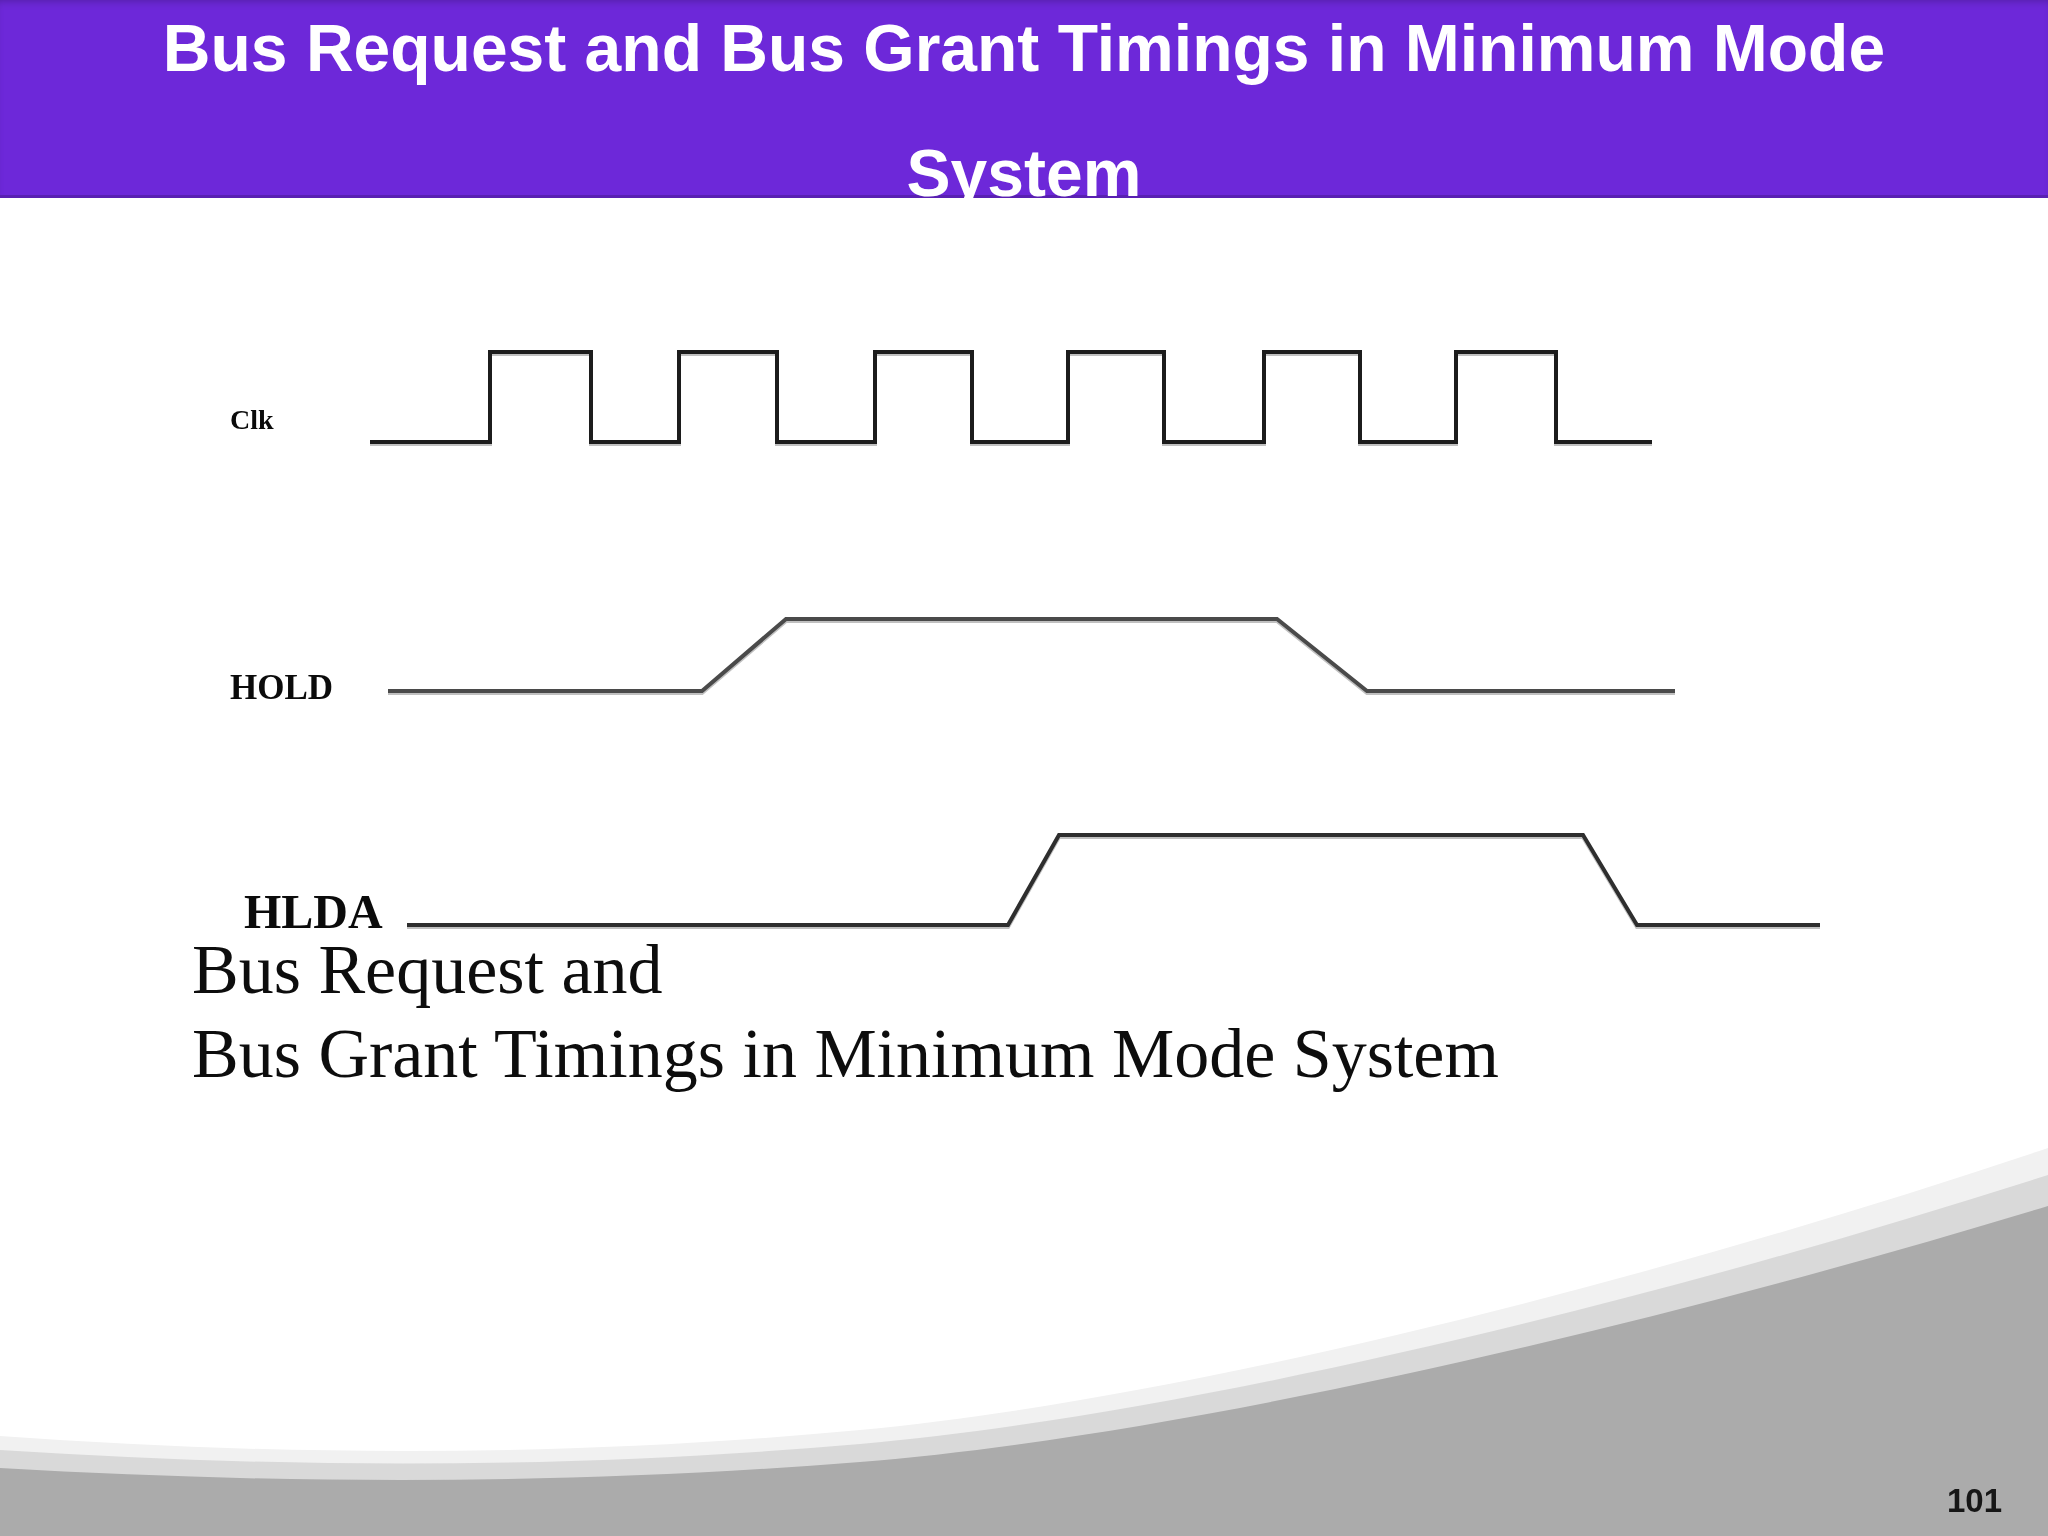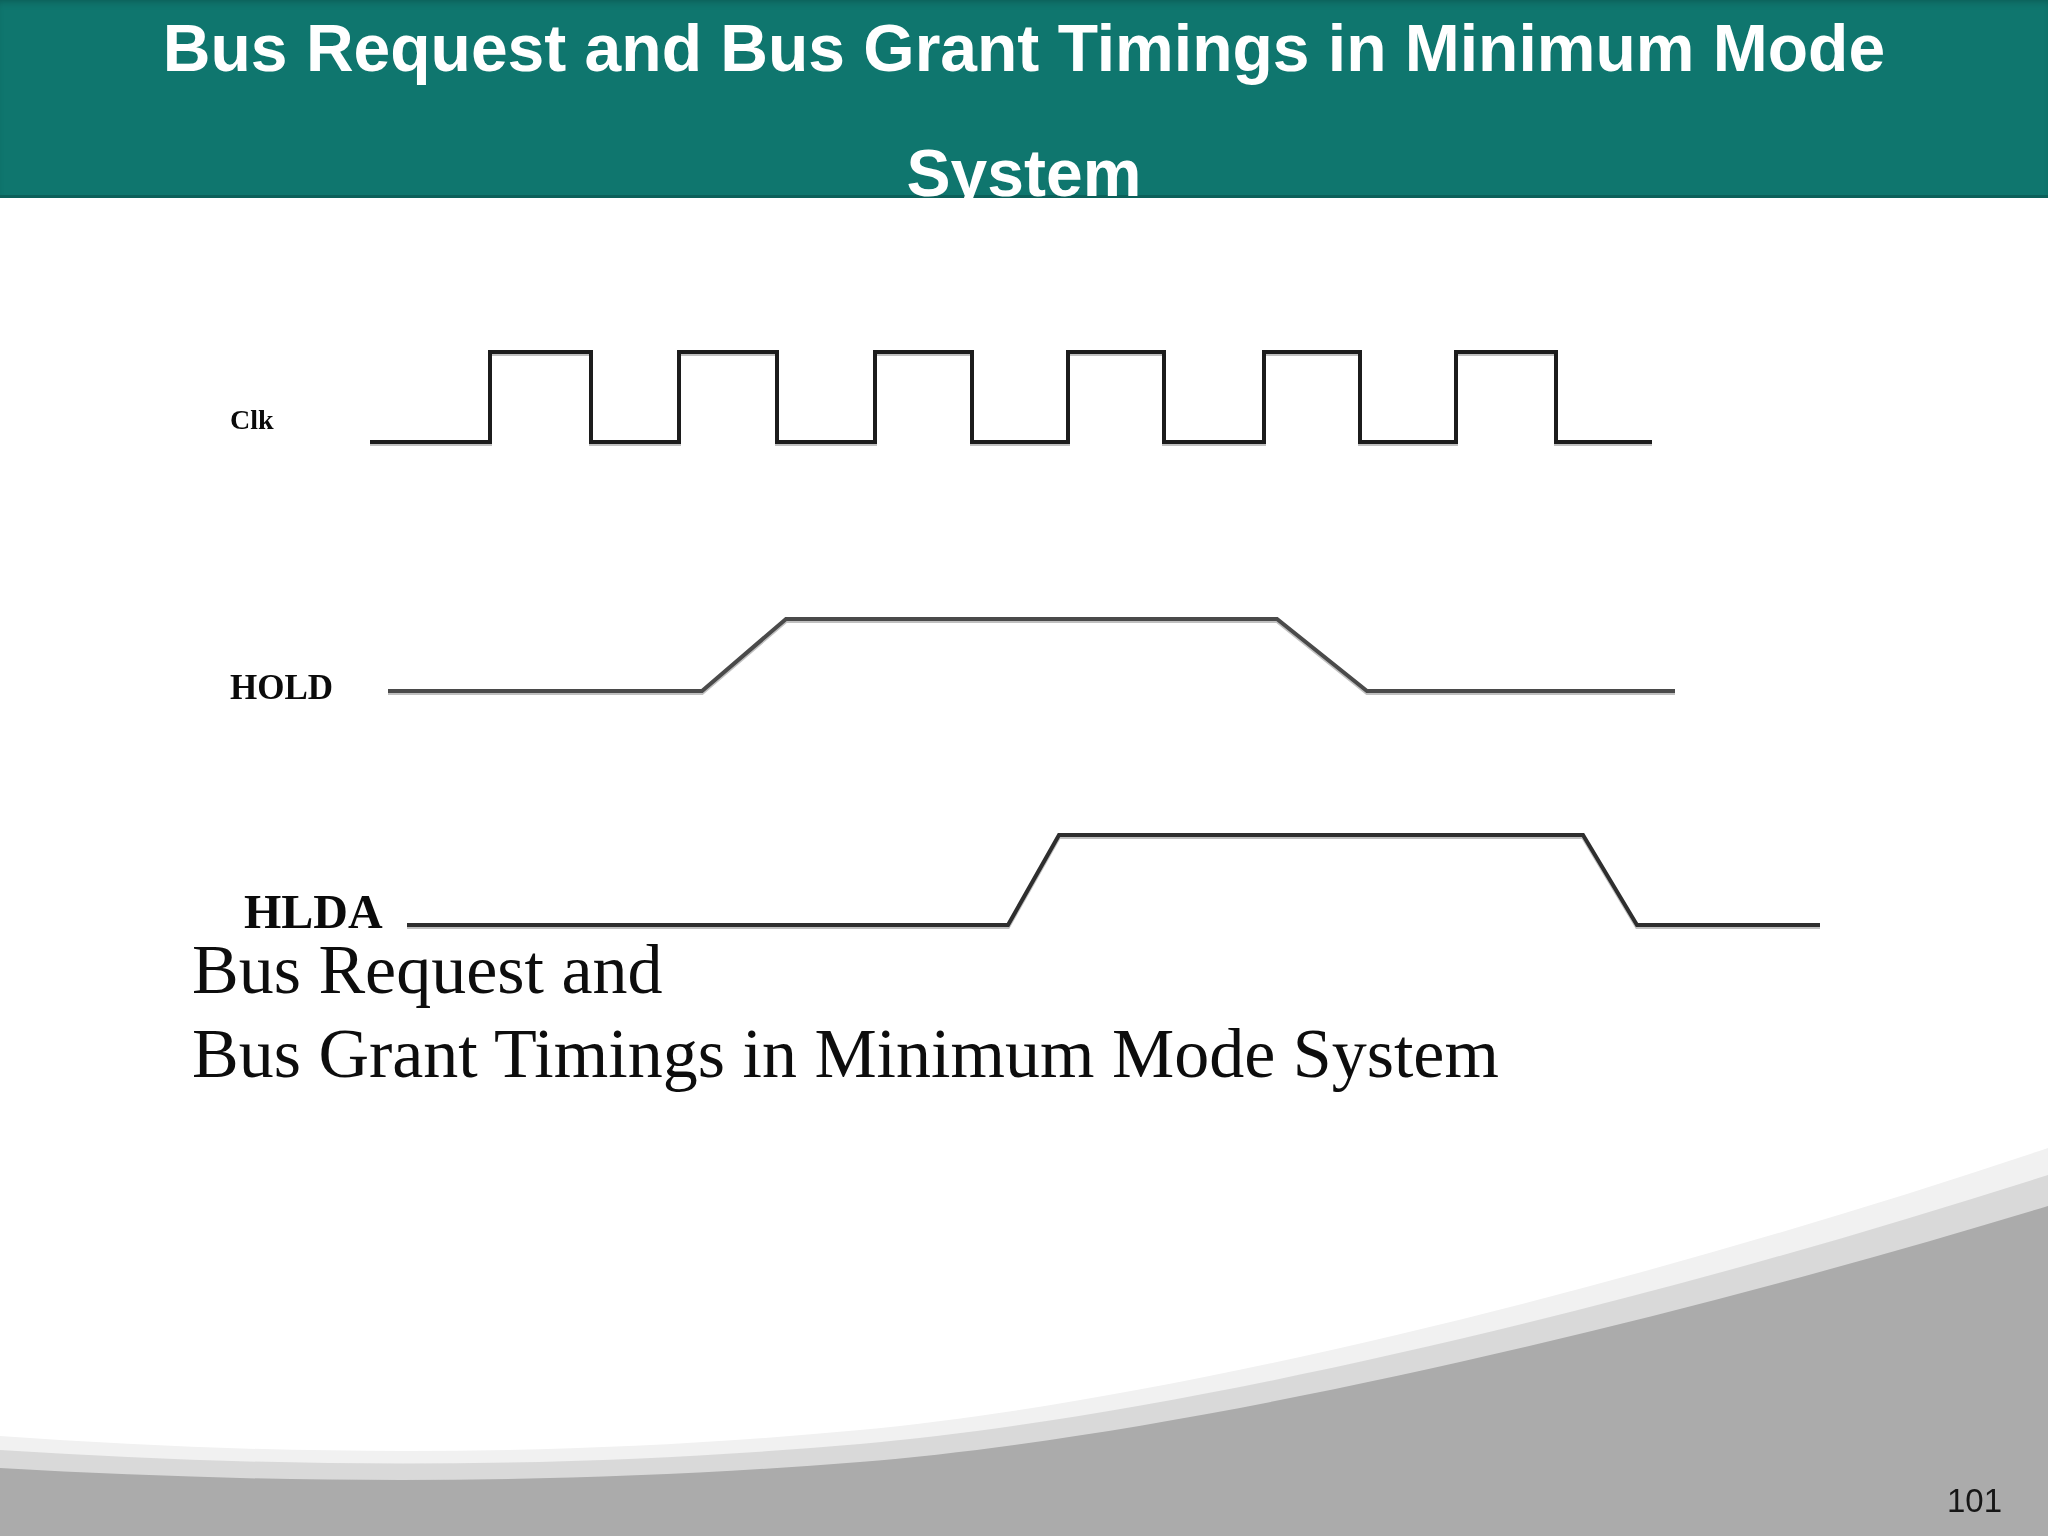--- a/index.html
+++ b/index.html
@@ -48,31 +48,31 @@
     font-family:"Liberation Serif", serif;
     font-size:70px;
     line-height:84px;
     color:#0d0d0d;
   }
   
   .swoosh-svg{position:absolute;left:0;bottom:0;}
   .page-number{
     position:absolute;
     right:46px;top:1482px;
-    font-weight:400;
+    font-weight:700;
     font-size:33px;
     color:#161616;
   }
 </style>
 </head>
 <body>
 
 <div class="slide">
 
-  <header class="title-bar" style="background: #0f766e; gap: 36px;">
+  <header class="title-bar" style="background: #6d28d9; gap: 36px;">
     <div class="title-line" style="color: rgb(255, 255, 255);">Bus Request and Bus Grant Timings in Minimum Mode</div>
     <div class="title-line" style="color: rgb(255, 255, 255);">System</div>
   </header>
 
   <div class="sig-label lbl-clk">Clk</div>
   <div class="sig-label lbl-hold">HOLD</div>
   <div class="sig-label lbl-hlda">HLDA</div>
 
   <svg class="wave-svg" width="2048" height="1100" viewBox="0 0 2048 1100" id="wave-svg">
       <polyline points="370,442 490,442 490,352 591,352 591,442 679,442 679,352 777,352 777,442 875,442 875,352 972,352 972,442 1068,442 1068,352 1164,352 1164,442 1264,442 1264,352 1360,352 1360,442 1456,442 1456,352 1556,352 1556,442 1652,442" fill="none" stroke="#1c1c1c" stroke-width="4" stroke-linejoin="miter" style="filter: drop-shadow(rgba(140, 140, 140, 0.55) 0px 2px 0px);"></polyline>

